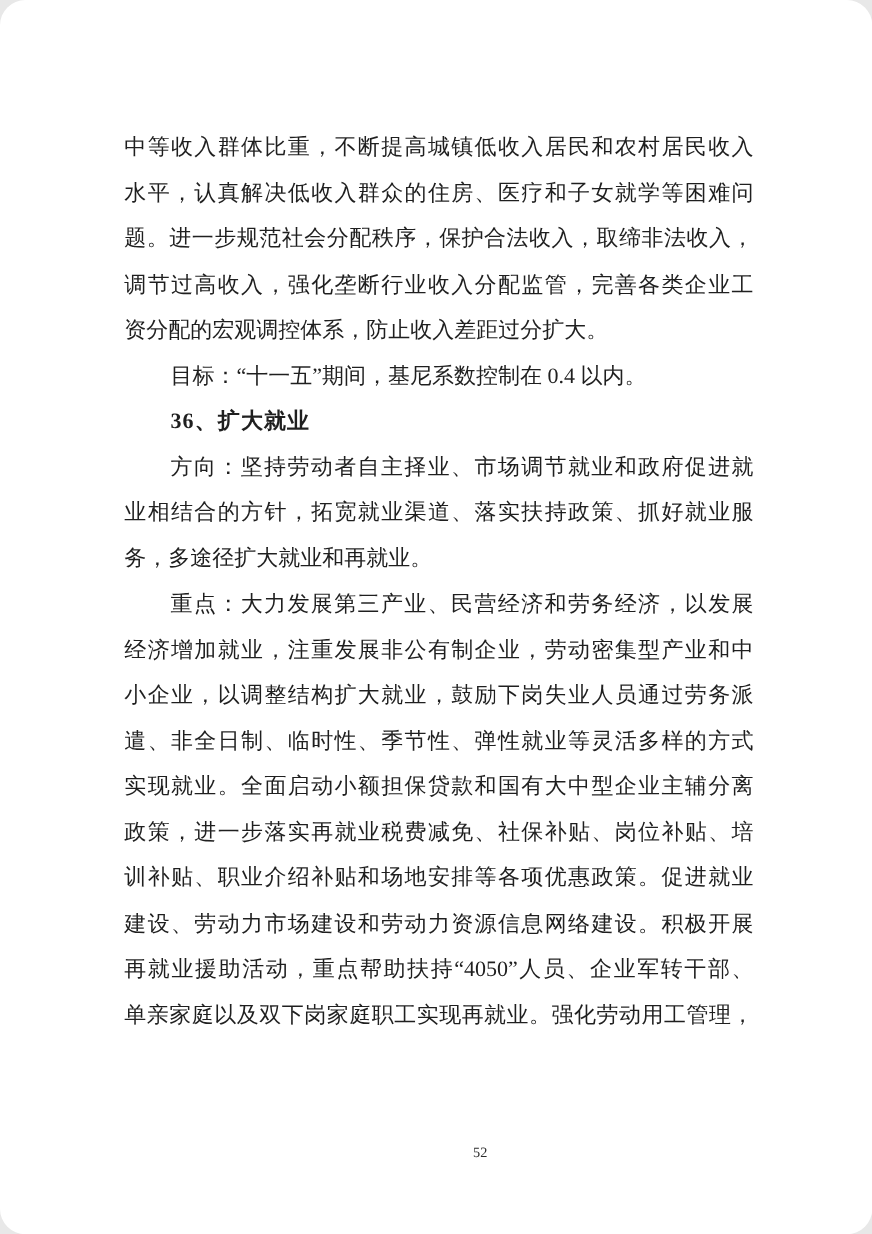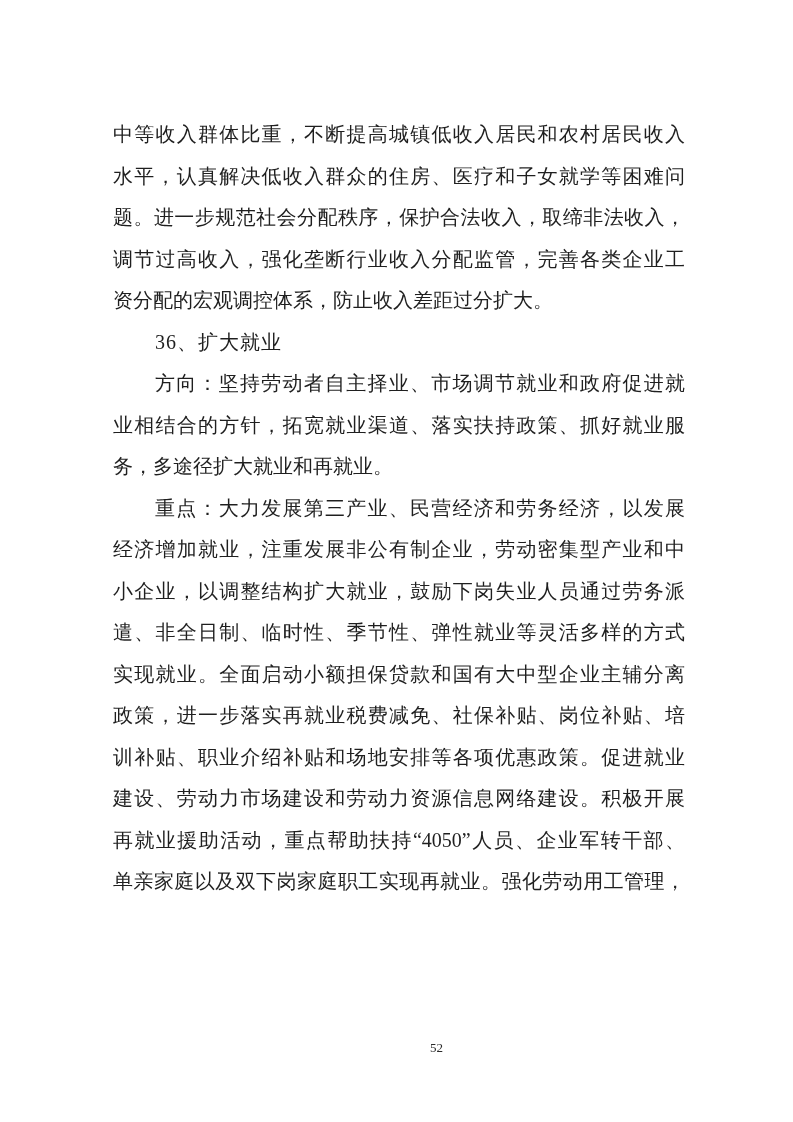--- a/index.html
+++ b/index.html
@@ -9,20 +9,21 @@
   }
   .page {
     position: relative;
     width: 793px;
     height: 1122px;
     margin: 0 auto;
     background: #ffffff;
     font-family: "Liberation Serif", "DejaVu Serif", serif;
     color: #1f1f1f;
     overflow: hidden;
+    border-radius: 23px;
   }
   .text-block {
     position: absolute;
     left: 113px;
     top: 114px;
     width: 572px;
   }
   .line {
     font-size: 20px;
     line-height: 41.5px;
@@ -32,21 +33,21 @@
     text-justify: inter-character;
     overflow: visible;
   }
   .line.end {
     text-align-last: left;
   }
   .line.indent {
     text-indent: 42px;
   }
   .line.heading {
-    font-weight: 400;
+    font-weight: 700;
     text-align-last: left;
     letter-spacing: 1px;
   }
   .page-number {
     position: absolute;
     top: 1038px;
     left: 0;
     width: 100%;
     text-align: center;
     font-size: 13px;
@@ -58,20 +59,21 @@
 </head>
 <body>
 
 <div class="page">
   <div class="text-block">
     <div class="line">中等收入群体比重，不断提高城镇低收入居民和农村居民收入</div>
     <div class="line">水平，认真解决低收入群众的住房、医疗和子女就学等困难问</div>
     <div class="line">题。进一步规范社会分配秩序，保护合法收入，取缔非法收入，</div>
     <div class="line">调节过高收入，强化垄断行业收入分配监管，完善各类企业工</div>
     <div class="line end">资分配的宏观调控体系，防止收入差距过分扩大。</div>
+    <div class="line indent end">目标：“十一五”期间，基尼系数控制在 0.4 以内。</div>
     <div class="line indent heading end">36、扩大就业</div>
     <div class="line indent">方向：坚持劳动者自主择业、市场调节就业和政府促进就</div>
     <div class="line">业相结合的方针，拓宽就业渠道、落实扶持政策、抓好就业服</div>
     <div class="line end">务，多途径扩大就业和再就业。</div>
     <div class="line indent">重点：大力发展第三产业、民营经济和劳务经济，以发展</div>
     <div class="line">经济增加就业，注重发展非公有制企业，劳动密集型产业和中</div>
     <div class="line">小企业，以调整结构扩大就业，鼓励下岗失业人员通过劳务派</div>
     <div class="line">遣、非全日制、临时性、季节性、弹性就业等灵活多样的方式</div>
     <div class="line">实现就业。全面启动小额担保贷款和国有大中型企业主辅分离</div>
     <div class="line">政策，进一步落实再就业税费减免、社保补贴、岗位补贴、培</div>

